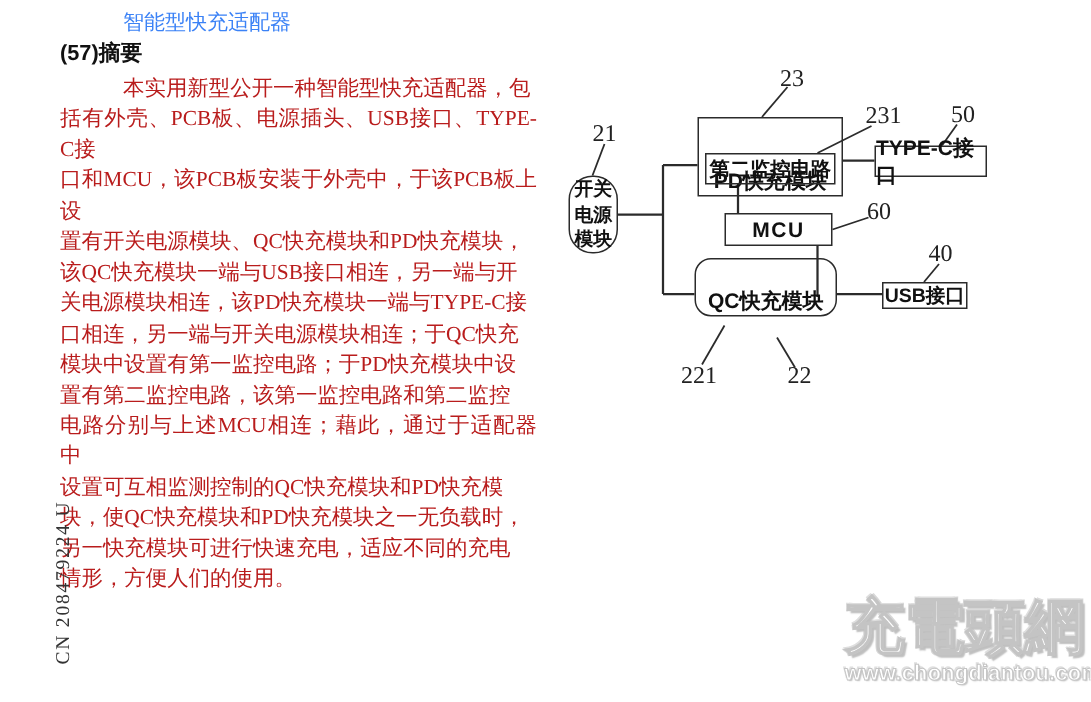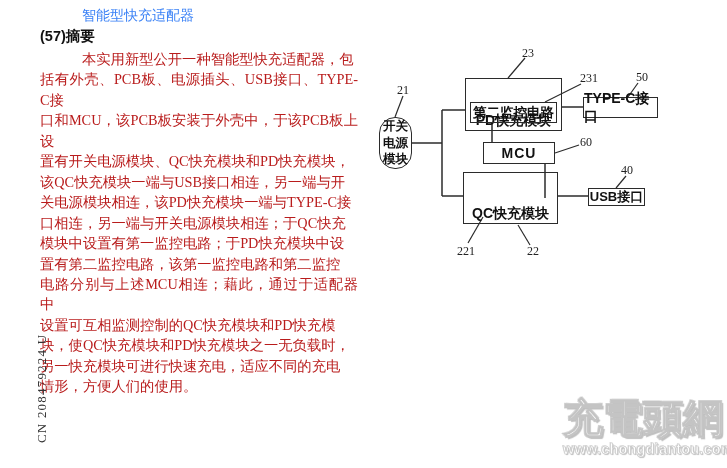--- a/index.html
+++ b/index.html
@@ -35,28 +35,28 @@
     display:flex;align-items:center;justify-content:center;
     font-family:"Liberation Sans","DejaVu Sans",sans-serif;
     font-weight:bold;color:#111;background:transparent;
   }
   .box.container{flex-direction:column;justify-content:flex-end;align-items:center;}
   .power{left:9px;top:77px;width:33px;height:52px;font-size:12.5px;line-height:16.5px;border-radius:16px;}
   .power span{white-space:pre-line;text-align:center;}
   .pd{left:95px;top:38px;width:97px;height:53px;padding-top:3px;font-size:14px;}
   .pd-inner{left:4px;top:23px;width:87px;height:21px;font-size:13.5px;position:absolute;}
   .mcu{left:113px;top:102px;width:72px;height:22px;font-size:14px;letter-spacing:1px;}
-  .qc{left:93px;top:132px;width:95px;height:52px;padding-top:4px;font-size:14px;}
+  .qc{left:93px;top:132px;width:95px;height:39px;padding-top:4px;font-size:14px;border-radius:11px;}
   .qc-inner{left:4px;top:26px;width:86px;height:18px;font-size:13px;position:absolute;}
   .typec{left:213px;top:57px;width:75px;height:21px;font-size:14px;}
   .usb{left:218px;top:148px;width:57px;height:18px;font-size:13px;text-align:right;}
   .ref{
     position:absolute;transform:translate(-50%,-50%);
     font-family:"Liberation Serif","DejaVu Serif",serif;
-    font-size:12px;color:#222;
+    font-size:16px;color:#222;
   }
   
   .watermark{position:absolute;left:563px;top:396px;width:164px;color:#fff;
     font-family:"Liberation Sans","DejaVu Sans",sans-serif;font-weight:bold;}
   .wm-logo{
     font-size:40px;line-height:44px;white-space:nowrap;letter-spacing:0px;
     -webkit-text-stroke:1px #c4c4c4;
     text-shadow:2px 2px 1px #bfbfbf,-1px -1px 0 #dedede,1px -1px 0 #d8d8d8,-1px 1px 0 #d8d8d8;
   }
   .wm-url{

